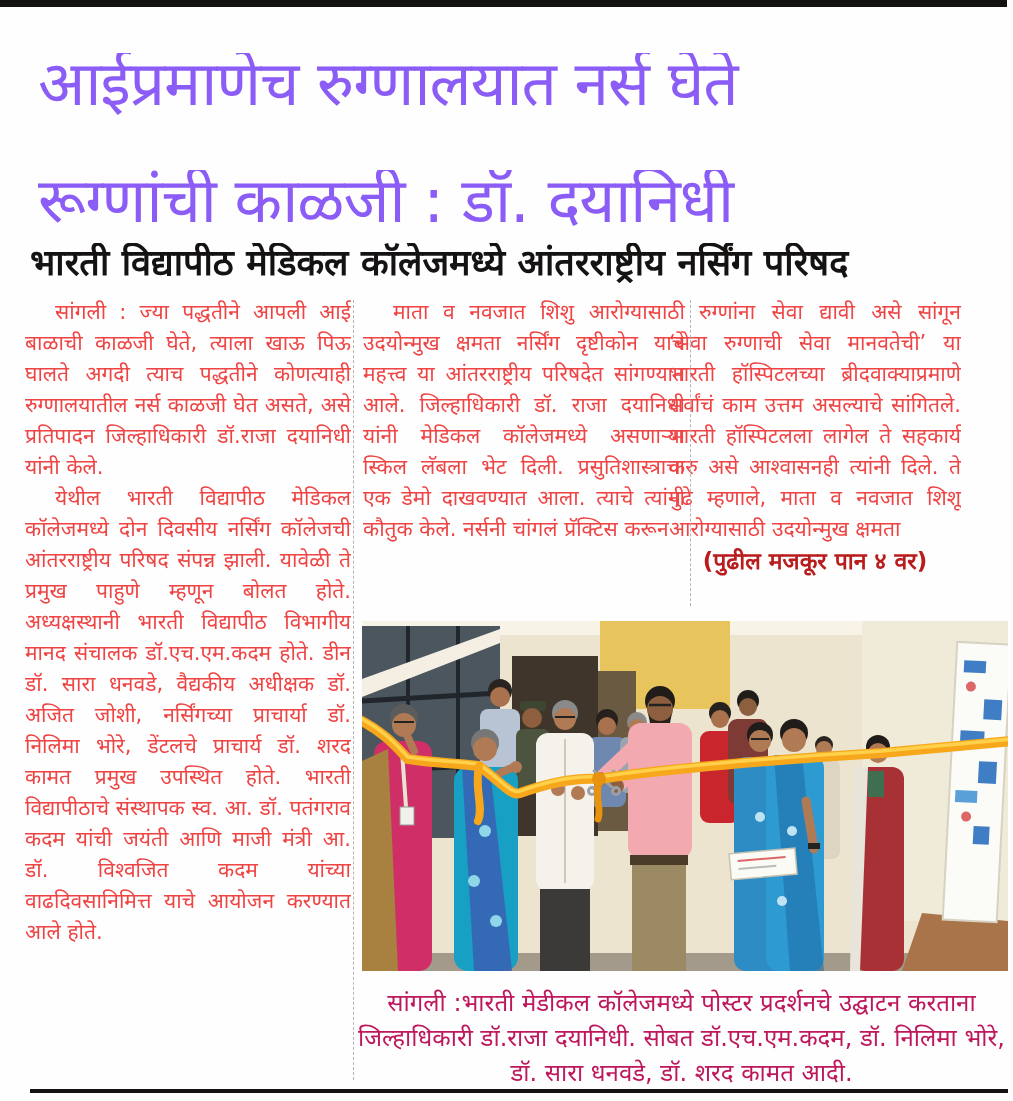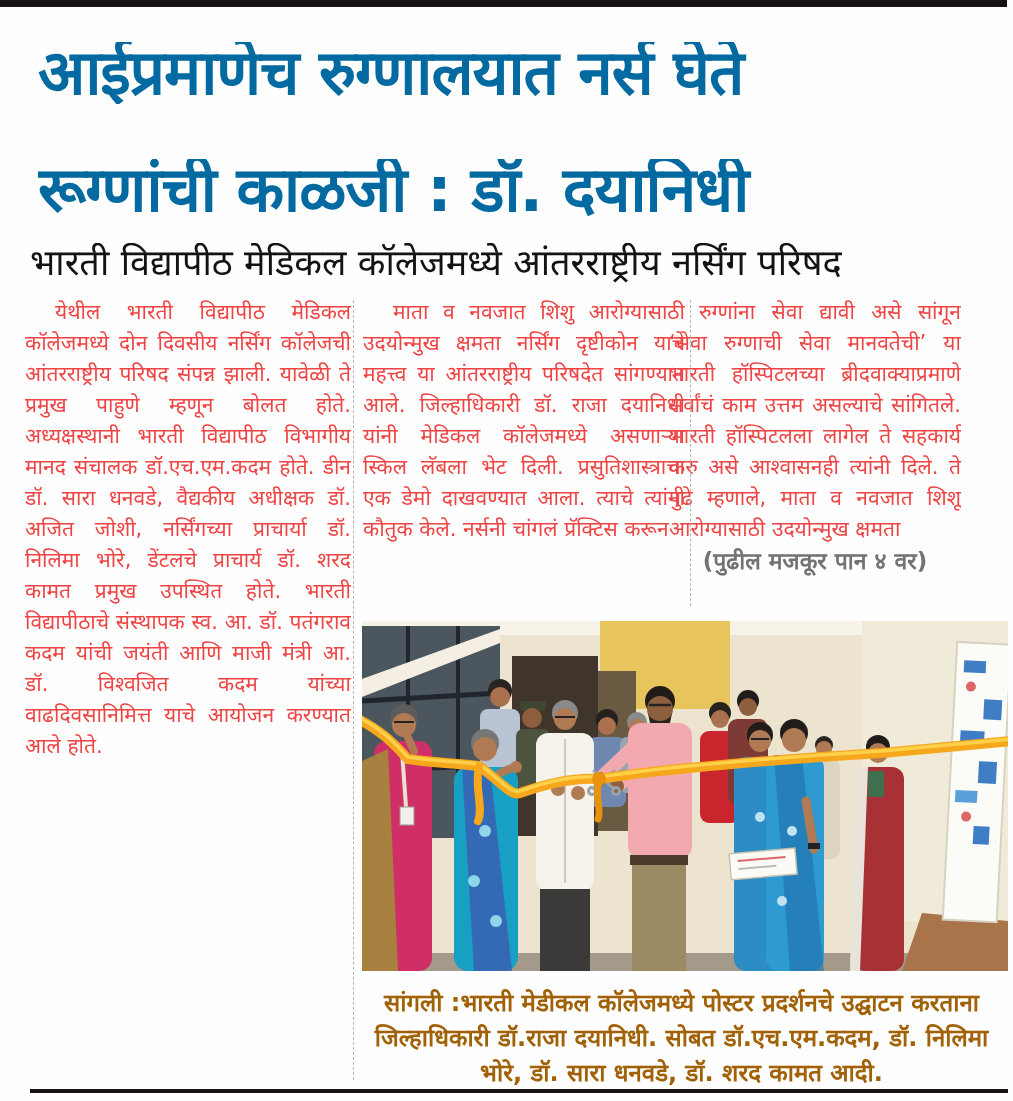--- a/index.html
+++ b/index.html
@@ -11,28 +11,28 @@
   body{
     width:1013px;height:1101px;position:relative;overflow:hidden;
     background:#fefefe;color:#181414;
     font-family:"DejaVu Sans","Liberation Sans",sans-serif;
   }
   .top-bar{position:absolute;left:0;top:0;width:1007px;height:7px;background:var(--border_bar,#171212);}
   .bottom-bar{position:absolute;left:30px;top:1089px;width:978px;height:4px;background:var(--border_bar,#171212);}
 
   .headline{
     position:absolute;left:38px;width:960px;
-    font-weight:bold;color:#0369a1;font-size:62px;line-height:1.0;
-    letter-spacing:-1px;white-space:nowrap;overflow:hidden;
+    font-weight:normal;color:#8b5cf6;font-size:62px;line-height:1.0;
+    letter-spacing:-1px;white-space:nowrap;overflow:hidden;margin-top:11px;
   }
   .headline.l1{top:42px;}
   .headline.l2{top:159px;}
   .subheadline{
     position:absolute;left:30px;top:243px;width:965px;
-    font-weight:normal;font-size:36px;line-height:1.1;color:#151212;
+    font-weight:bold;font-size:36px;line-height:1.1;color:#151212;
     white-space:nowrap;overflow:hidden;
   }
 
   .col{position:absolute;top:297px;overflow:hidden;}
   .col1{left:25px;width:326px;height:786px;}
   .col2{left:363px;width:322px;height:312px;}
   .col3{left:669px;width:292px;height:312px;}
   .vrule{position:absolute;width:0;border-left:1px dashed #b5b5b5;}
   .vrule.r1{left:353px;top:300px;height:780px;}
   .vrule.r2{left:690px;top:300px;height:306px;}
@@ -40,44 +40,45 @@
   .byline{font-size:22px;font-weight:bold;margin:0 0 5px 0;line-height:30px;}
   .byline .agency{color:#181414;}
   .byline .reporter{color:var(--reporter_red,#d92a28);}
 
   p.body-text{
     margin:0;font-size:21px;line-height:31px;text-align:justify;
     text-indent:30px;color:#ef4444;
   }
   .continuation{
     font-weight:bold;text-align:center;font-size:23px;line-height:31px;
-    margin-top:1px;color:#737373;
+    margin-top:1px;color:#b91c1c;
   }
 
   .photo-frame{
     position:absolute;left:362px;top:621px;width:646px;height:350px;
     background:#ece4cf;overflow:hidden;
   }
   .photo-frame svg{display:block;width:100%;height:100%;}
 
   .caption{
     position:absolute;left:355px;top:986px;width:653px;
-    font-weight:bold;font-size:24px;line-height:35px;text-align:center;color:#a16207;
+    font-weight:normal;font-size:24px;line-height:35px;text-align:center;color:#be185d;
   }
 </style>
 </head>
 <body>
 
 <div class="top-bar"></div>
 
 <div class="headline l1">आईप्रमाणेच रुग्णालयात नर्स घेते</div>
 <div class="headline l2">रूग्णांची काळजी : डॉ. दयानिधी</div>
 <div class="subheadline">भारती विद्यापीठ मेडिकल कॉलेजमध्ये आंतरराष्ट्रीय नर्सिंग परिषद</div>
 
 <div class="col col1">
+  <p class="body-text">सांगली : ज्या पद्धतीने आपली आई बाळाची काळजी घेते, त्याला खाऊ पिऊ घालते अगदी त्याच पद्धतीने कोणत्याही रुग्णालयातील नर्स काळजी घेत असते, असे प्रतिपादन जिल्हाधिकारी डॉ.राजा दयानिधी यांनी केले.</p>
   <p class="body-text">येथील भारती विद्यापीठ मेडिकल कॉलेजमध्ये दोन दिवसीय नर्सिंग कॉलेजची आंतरराष्ट्रीय परिषद संपन्न झाली. यावेळी ते प्रमुख पाहुणे म्हणून बोलत होते. अध्यक्षस्थानी भारती विद्यापीठ विभागीय मानद संचालक डॉ.एच.एम.कदम होते. डीन डॉ. सारा धनवडे, वैद्यकीय अधीक्षक डॉ. अजित जोशी, नर्सिंगच्या प्राचार्या डॉ. निलिमा भोरे, डेंटलचे प्राचार्य डॉ. शरद कामत प्रमुख उपस्थित होते. भारती विद्यापीठाचे संस्थापक स्व. आ. डॉ. पतंगराव कदम यांची जयंती आणि माजी मंत्री आ. डॉ. विश्वजित कदम यांच्या वाढदिवसानिमित्त याचे आयोजन करण्यात आले होते.</p>
 </div>
 
 <div class="col col2">
   <p class="body-text">माता व नवजात शिशु आरोग्यासाठी उदयोन्मुख क्षमता नर्सिंग दृष्टीकोन याचे महत्त्व या आंतरराष्ट्रीय परिषदेत सांगण्यात आले. जिल्हाधिकारी डॉ. राजा दयानिधी यांनी मेडिकल कॉलेजमध्ये असणाऱ्या स्किल लॅबला भेट दिली. प्रसुतिशास्त्राचा एक डेमो दाखवण्यात आला. त्याचे त्यांनी कौतुक केले. नर्सनी चांगलं प्रॅक्टिस करून</p>
 </div>
 
 <div class="col col3">
   <p class="body-text">रुग्णांना सेवा द्यावी असे सांगून ‘सेवा रुग्णाची सेवा मानवतेची’ या भारती हॉस्पिटलच्या ब्रीदवाक्याप्रमाणे सर्वांचं काम उत्तम असल्याचे सांगितले. भारती हॉस्पिटलला लागेल ते सहकार्य करु असे आश्वासनही त्यांनी दिले. ते पुढे म्हणाले, माता व नवजात शिशू आरोग्यासाठी उदयोन्मुख क्षमता</p>
   <div class="continuation">(पुढील मजकूर पान ४ वर)</div>

